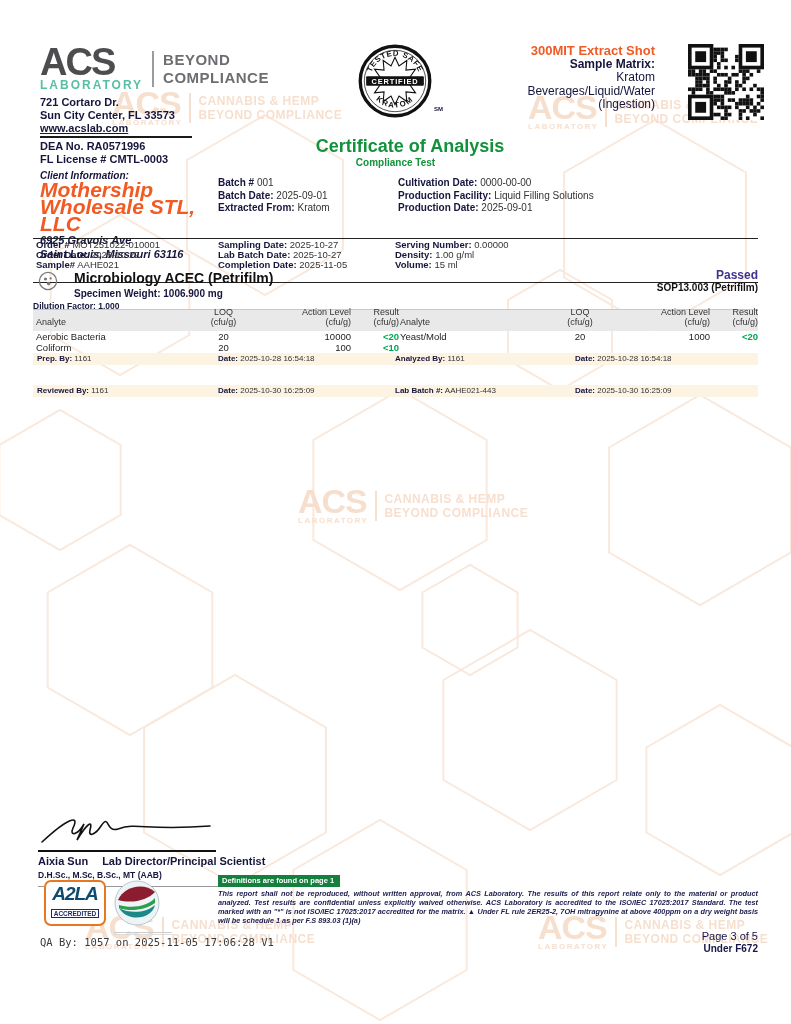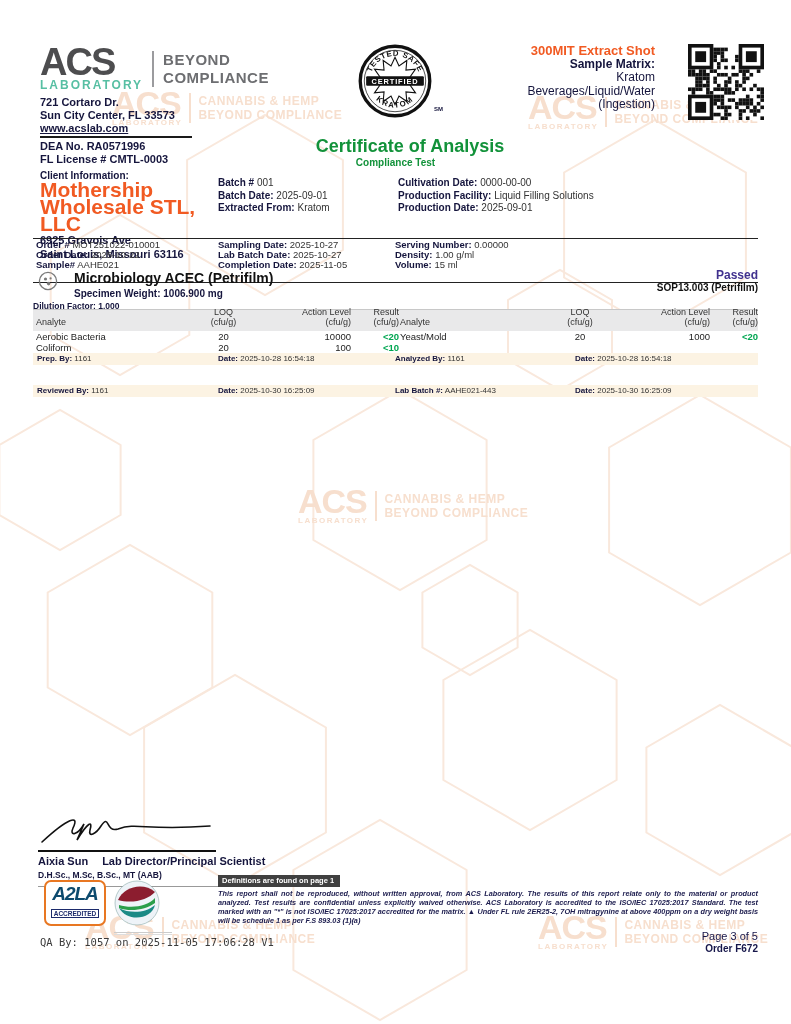--- a/index.html
+++ b/index.html
@@ -75,21 +75,21 @@
   .mc1 { width:177px; }
   .mc2 { width:180px; }
   .mc3 { width:183px; }
 
   
   .sig-line { border-bottom:2px solid #111; width:178px; }
   .sig-name { font-size:11px; font-weight:bold; }
   .sig-cred { font-size:8.5px; font-weight:bold; }
   .sig-rule { width:182px; border-bottom:1px solid #999; }
 
-  .def-bar { background:#404040; color:#fff; font-size:7.5px; font-weight:bold; padding:1.5px 6px 2px 4px; display:inline-block; }
+  .def-bar { background:#15803d; color:#fff; font-size:7.5px; font-weight:bold; padding:1.5px 6px 2px 4px; display:inline-block; }
   .disc-body { width:540px; font-size:7.3px; font-weight:bold; font-style:italic; color:#1b1b4d; line-height:9px; text-align:justify; }
 
   .a2la { width:62px; height:46px; border:2px solid #e87722; border-radius:7px; background:#fff; text-align:center; padding-top:4px; }
   .a2la-mark { font-size:19px; font-weight:bold; font-style:italic; color:#0c4a6e; letter-spacing:-1px; line-height:16px; }
   .a2la-label { font-size:6.5px; font-weight:bold; color:#1b2a6b; border:1px solid #1b2a6b; display:inline-block; padding:0 2px; margin-top:2px; }
   .badge-cap { width:58px; border-top:1px solid #ccc; margin-top:2px; height:3px; border-bottom:1px solid #ddd; }
 
   .qa-line { font-family:"DejaVu Sans Mono", monospace; font-size:10.5px; color:#3a3a3a; }
   .page-num { font-size:11px; font-weight:normal; color:#16164a; text-align:right; }
   .form-num { font-size:10px; font-weight:bold; color:#16164a; text-align:right; }
@@ -372,21 +372,21 @@
         <rect x="6" y="6" width="9" height="9"></rect>
         <rect x="48" y="6" width="9" height="9"></rect>
         <rect x="6" y="48" width="9" height="9"></rect>
       </g>
     </svg>
   </div>
 
   <div class="z title" style="left:0; top:136px;padding-left:29px;">Certificate of Analysis</div>
   <div class="z subtitle" style="left:0; top:157px;">Compliance Test</div>
 
-  <div class="z" style="left:40px; top:170px; width:176px;">
+  <div class="z" style="left:40px; top:170px; width:176px;font-style:italic;">
     <div class="client-label">Client Information:</div>
     <div class="client-name">
       <div>Mothership Wholesale STL,</div>
       <div>LLC</div>
     </div>
     <div class="client-addr" style="margin-top:2px;">
       <div>6925 Gravois Ave</div>
       <div>Saint Louis, Missouri 63116</div>
     </div>
   </div>
@@ -535,15 +535,15 @@
       <circle cx="23" cy="23" r="22" fill="#eef3f8" stroke="#8aa" stroke-width="0.6"></circle>
       <path d="M4,20 C10,6 30,2 41,12 C34,20 18,24 4,20 Z" fill="#8c1d2f"></path>
       <path d="M5,28 C16,34 32,33 41,25 C38,39 14,43 5,28 Z" fill="#1b8a86"></path>
       <path d="M5,25 C18,29 34,26 41,18 L41,23 C32,30 16,32 5,28 Z" fill="#2b9f4a"></path>
     </svg>
     <div class="badge-cap"></div>
   </div>
 
   <div class="z qa-line" style="left:40px; top:936px;">QA By: 1057 on 2025-11-05 17:06:28 V1</div>
   <div class="z page-num" style="left:558px; top:930px; width:200px;">Page 3 of 5</div>
-  <div class="z form-num" style="left:558px; top:943px; width:200px;">Order F672</div>
+  <div class="z form-num" style="left:558px; top:943px; width:200px;">Under F672</div>
 
 </div>
 
 </body></html>

